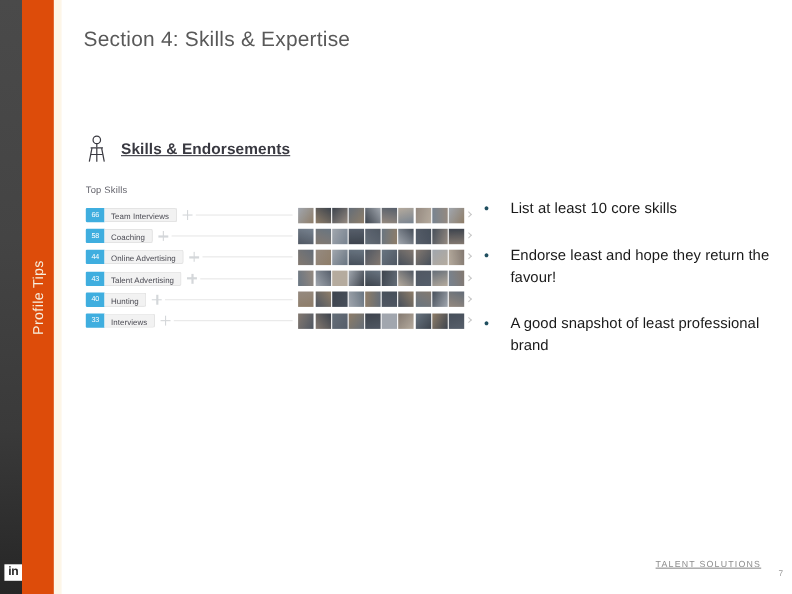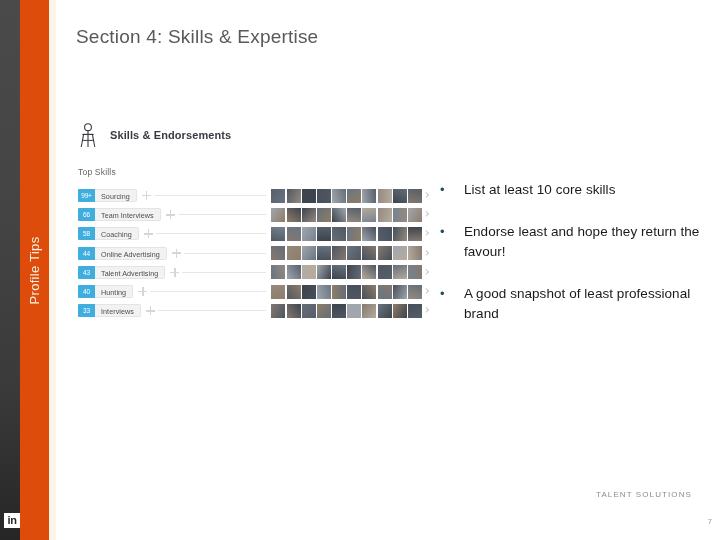--- a/index.html
+++ b/index.html
@@ -97,24 +97,25 @@
     display: flex;
     align-items: center;
     gap: 12px;
   }
   #skills-icon {
     width: 20px;
     height: 26px;
     position: relative;
   }
   #panel-header-title {
-    font-size: 11px;
+    font-size: 14px;
     color: #2b2b33;
     font-weight: 600;
     letter-spacing: 0.1px;
+    text-decoration: underline;
   }
   #top-skills-label {
     position: absolute;
     left: 0;
     top: 45px;
     font-size: 8.5px;
     color: #55555e;
     letter-spacing: 0.2px;
   }
 
@@ -243,24 +244,25 @@
   #footer-rule {
     position: absolute;
     left: 56px;
     top: 508px;
     width: 664px;
     height: 0;
   }
   #footer-brand {
     position: absolute;
     right: 28px;
-    top: 490px;
+    top: 508px;
     font-size: 8px;
     color: #8c8c8c;
     letter-spacing: 1.1px;
+    text-decoration: underline;
   }
   #page-number {
     position: absolute;
     right: 8px;
     top: 517px;
     font-size: 7.5px;
     color: #9a9a9a;
   }
 </style>
 </head>
@@ -292,39 +294,20 @@
         <path d="M4.6 18.4 L15.4 18.4" stroke="#2b2b33" stroke-width="1"></path>
       </svg>
     </div>
     <div id="panel-header-title">Skills &amp; Endorsements</div>
   </div>
 
   <div id="top-skills-label">Top Skills</div>
 
   <div id="skills-list">
       <div class="skill-row">
-        <div class="endorse-count">99+</div>
-        <div class="skill-name">Sourcing</div>
-        <div class="plus-icon"></div>
-        <div class="rule"></div>
-        <div class="avatar-strip">
-          <div class="avatar" style="background: linear-gradient(124deg, rgb(74, 83, 96), rgb(94, 107, 120));"></div>
-          <div class="avatar" style="background: linear-gradient(115deg, rgb(67, 75, 87), rgb(141, 129, 119));"></div>
-          <div class="avatar" style="background: linear-gradient(353deg, rgb(47, 54, 64), rgb(47, 54, 64));"></div>
-          <div class="avatar" style="background: linear-gradient(88deg, rgb(57, 66, 78), rgb(67, 75, 87));"></div>
-          <div class="avatar" style="background: linear-gradient(72deg, rgb(154, 160, 168), rgb(89, 99, 110));"></div>
-          <div class="avatar" style="background: linear-gradient(145deg, rgb(94, 107, 120), rgb(134, 116, 94));"></div>
-          <div class="avatar" style="background: linear-gradient(82deg, rgb(154, 160, 168), rgb(74, 83, 96));"></div>
-          <div class="avatar" style="background: linear-gradient(273deg, rgb(176, 165, 151), rgb(141, 129, 119));"></div>
-          <div class="avatar" style="background: linear-gradient(34deg, rgb(47, 54, 64), rgb(89, 99, 110));"></div>
-          <div class="avatar" style="background: linear-gradient(196deg, rgb(74, 83, 96), rgb(122, 111, 102));"></div>
-        </div>
-        <div class="chev"></div>
-      </div>
-      <div class="skill-row">
         <div class="endorse-count">66</div>
         <div class="skill-name">Team Interviews</div>
         <div class="plus-icon"></div>
         <div class="rule"></div>
         <div class="avatar-strip">
           <div class="avatar" style="background: linear-gradient(125deg, rgb(154, 160, 168), rgb(134, 116, 94));"></div>
           <div class="avatar" style="background: linear-gradient(217deg, rgb(47, 54, 64), rgb(134, 116, 94));"></div>
           <div class="avatar" style="background: linear-gradient(134deg, rgb(47, 54, 64), rgb(141, 129, 119));"></div>
           <div class="avatar" style="background: linear-gradient(309deg, rgb(134, 116, 94), rgb(89, 99, 110));"></div>
           <div class="avatar" style="background: linear-gradient(57deg, rgb(47, 54, 64), rgb(154, 160, 168));"></div>

